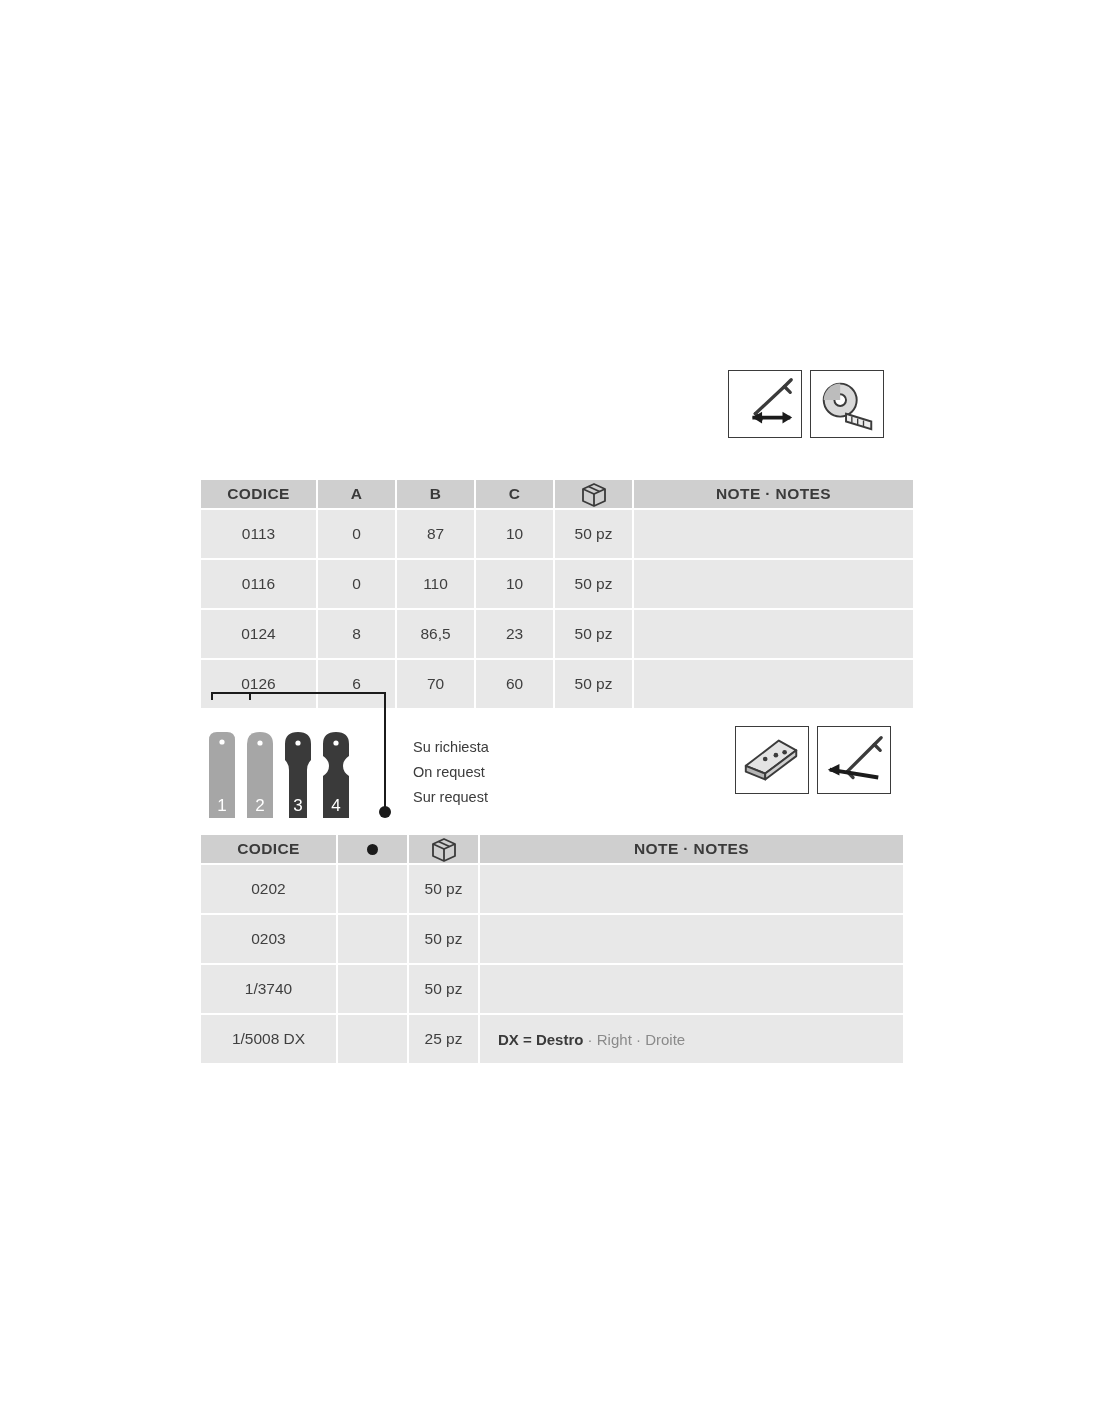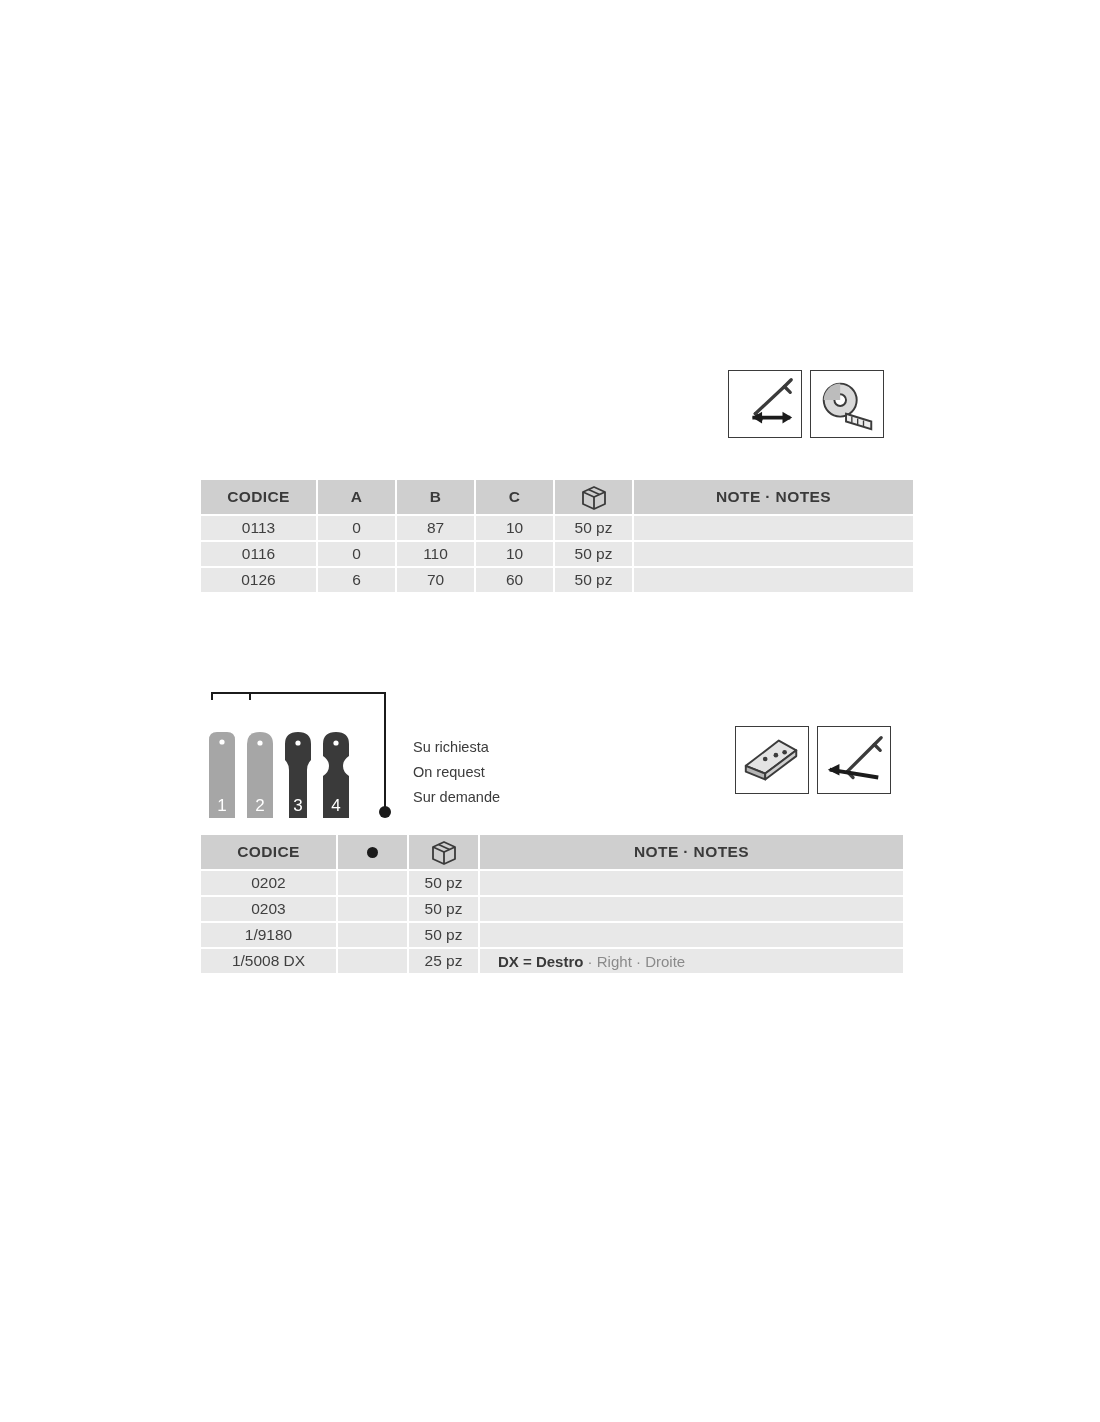--- a/index.html
+++ b/index.html
@@ -36,34 +36,34 @@
 
   
   table {
     border-collapse: separate;
     border-spacing: 2px;
     position: absolute;
     table-layout: fixed;
   }
   table th, table td {
     background: #e8e8e8;
-    height: 24px;
+    height: 48px;
     text-align: center;
     font-size: 15.5px;
     color: #3f3f3f;
     padding: 0;
     font-weight: normal;
   }
   table thead th {
     background: #cfcfcf;
     font-weight: bold;
     font-size: 15.5px;
     letter-spacing: 0.4px;
     color: #3a3a3a;
-    height: 34px;
+    height: 28px;
   }
   table td.notes-cell {
     text-align: left;
     padding-left: 18px;
     font-size: 15px;
     margin-left: 28px;
   }
   .note-strong { font-weight: bold; color: #3a3a3a; }
   .note-light { color: #8a8a8a; }
 
@@ -200,20 +200,28 @@
     </tr>
     <tr>
       <td>0116</td>
       <td>0</td>
       <td>110</td>
       <td>10</td>
       <td>50 pz</td>
       <td class="notes-cell"></td>
     </tr>
     <tr>
+      <td>0124</td>
+      <td>8</td>
+      <td>86,5</td>
+      <td>23</td>
+      <td>50 pz</td>
+      <td class="notes-cell"></td>
+    </tr>
+    <tr>
       <td>0126</td>
       <td>6</td>
       <td>70</td>
       <td>60</td>
       <td>50 pz</td>
       <td class="notes-cell"></td>
     </tr>
   </tbody>
 </table>
 
@@ -254,21 +262,21 @@
       <path d="M4 14 Q4 2 17 2 Q30 2 30 14 L30 26 Q24 30 24 36 Q24 42 30 46 L30 88 L4 88 L4 46 Q10 42 10 36 Q10 30 4 26 Z" fill="#3a3a3a"></path>
       <circle cx="17" cy="13" r="2.6" fill="#ffffff"></circle>
     </svg>
     <span class="num">4</span>
   </div>
 </div>
 
 <div id="on-request">
   <div>Su richiesta</div>
   <div>On request</div>
-  <div>Sur demande</div>
+  <div>Sur request</div>
 </div>
 
 <div id="badge-row-mid" class="badge-pair">
 
   <div class="icon-badge">
     <svg viewBox="0 0 74 68">
       <path d="M10 40 L44 14 L62 24 L30 48 Z" fill="#e3e3e3" stroke="#3b3b3b" stroke-width="2" stroke-linejoin="round"></path>
       <path d="M10 40 L30 48 L30 54 L10 46 Z" fill="#b5b5b5" stroke="#3b3b3b" stroke-width="2" stroke-linejoin="round"></path>
       <path d="M30 48 L62 24 L62 30 L30 54 Z" fill="#cfcfcf" stroke="#3b3b3b" stroke-width="2" stroke-linejoin="round"></path>
       <circle cx="30" cy="33" r="2.4" fill="#3b3b3b"></circle>
@@ -327,21 +335,21 @@
     </tr>
     <tr>
       <td>0203</td>
       <td></td>
       <td>50 pz</td>
       <td class="notes-cell">
         <span class="note-strong"></span><span class="note-light"></span>
       </td>
     </tr>
     <tr>
-      <td>1/9180</td>
+      <td>1/3740</td>
       <td></td>
       <td>50 pz</td>
       <td class="notes-cell">
         <span class="note-strong"></span><span class="note-light"></span>
       </td>
     </tr>
     <tr>
       <td>1/5008 DX</td>
       <td></td>
       <td>25 pz</td>

